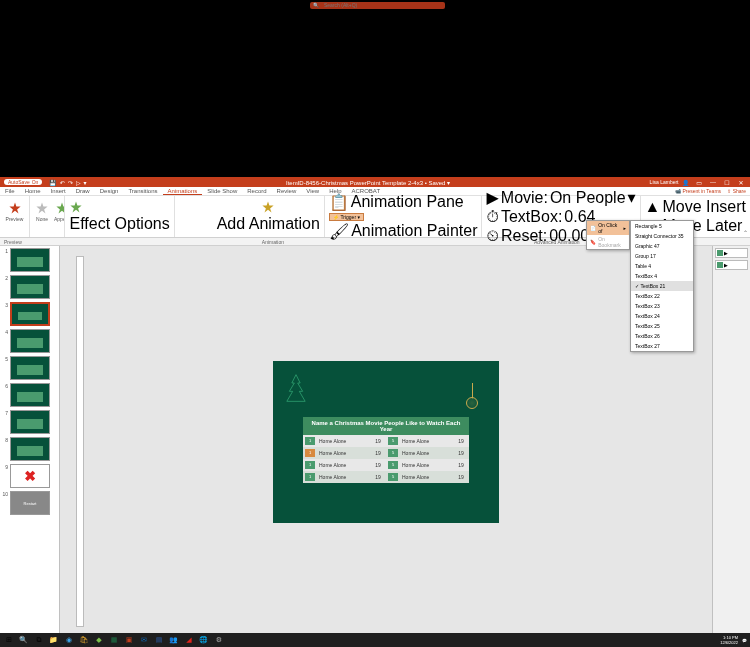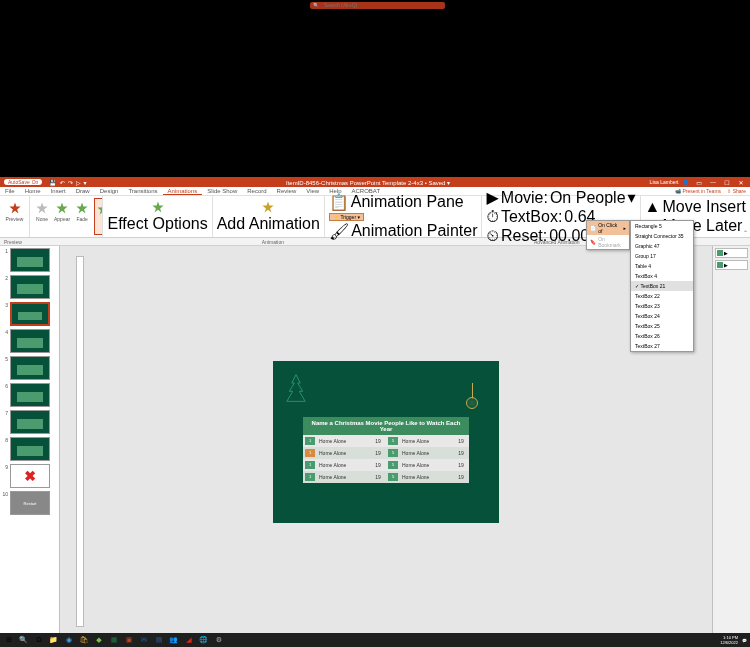--- a/index.html
+++ b/index.html
@@ -167,28 +167,28 @@
           <span>Fade</span>
         </div>
         <div class="anim-item sel">
           <div class="star">
             <svg viewBox="0 0 20 20">
               <polygon points="10,2 12,8 18,8 13,12 15,18 10,14 5,18 7,12 2,8 8,8" fill="#6aa84f"></polygon>
             </svg>
           </div>
         </div>
       </div>
-    <div class="rb-col" style="align-items:center;">
+    <div class="rb-col" style="">
       <svg width="14" height="14" viewBox="0 0 20 20">
           <polygon points="10,2 12,8 18,8 13,12 15,18 10,14 5,18 7,12 2,8 8,8" fill="#6aa84f"></polygon>
         </svg>
       <span style="text-align:center;">Effect
 Options</span>
     </div>
-    <div class="rb-col" style="align-items:center;">
+    <div class="rb-col" style="align-items:center;margin-left:38px;">
       <svg width="14" height="14" viewBox="0 0 20 20">
           <polygon points="10,2 12,8 18,8 13,12 15,18 10,14 5,18 7,12 2,8 8,8" fill="#c9a227"></polygon>
         </svg>
       <span style="text-align:center;">Add
 Animation</span>
     </div>
     <div class="rb-col">
       <div class="row">📋 <span>Animation Pane</span></div>
       <div class="row">
           <span class="trigger-btn">⚡ <span>Trigger</span> ▾</span>

